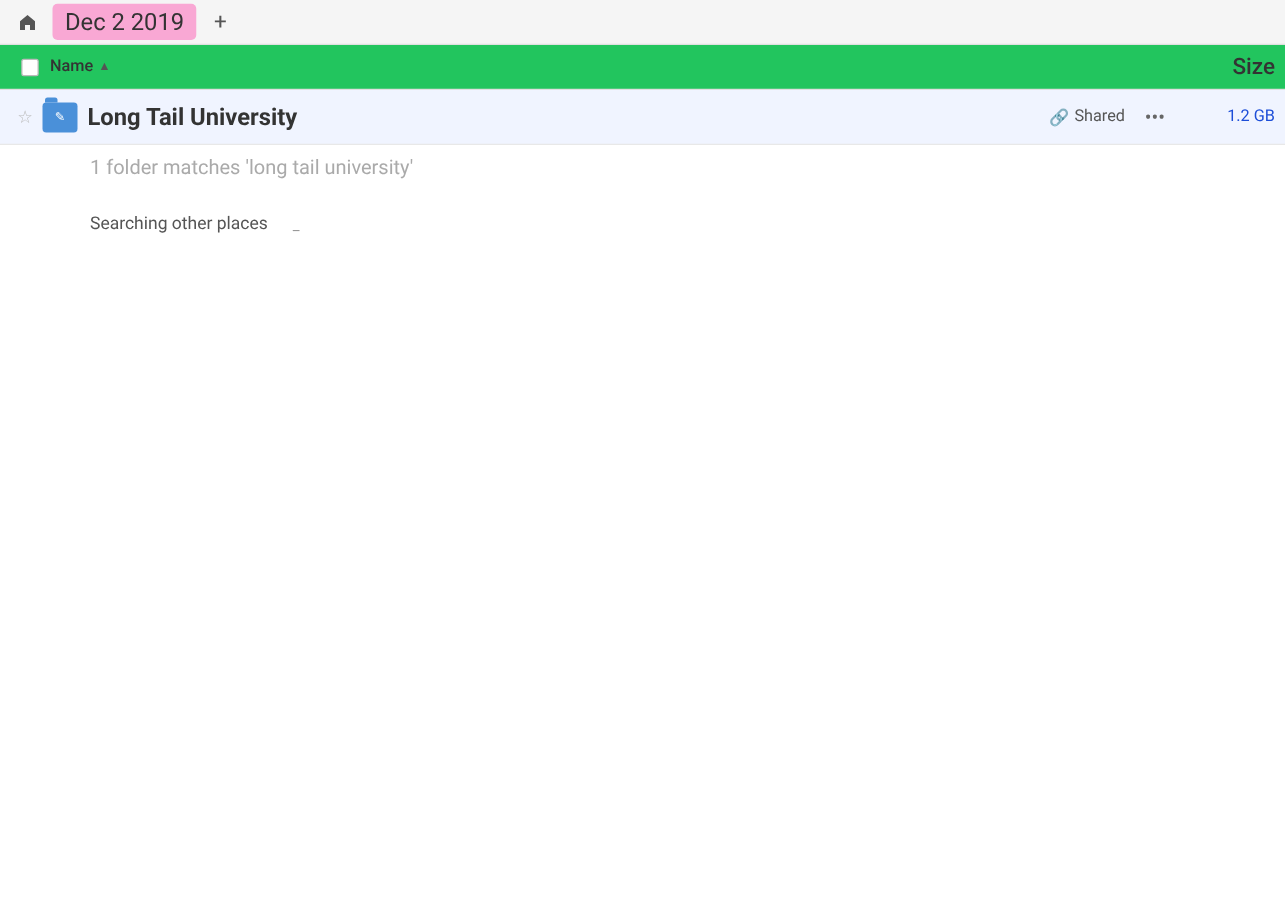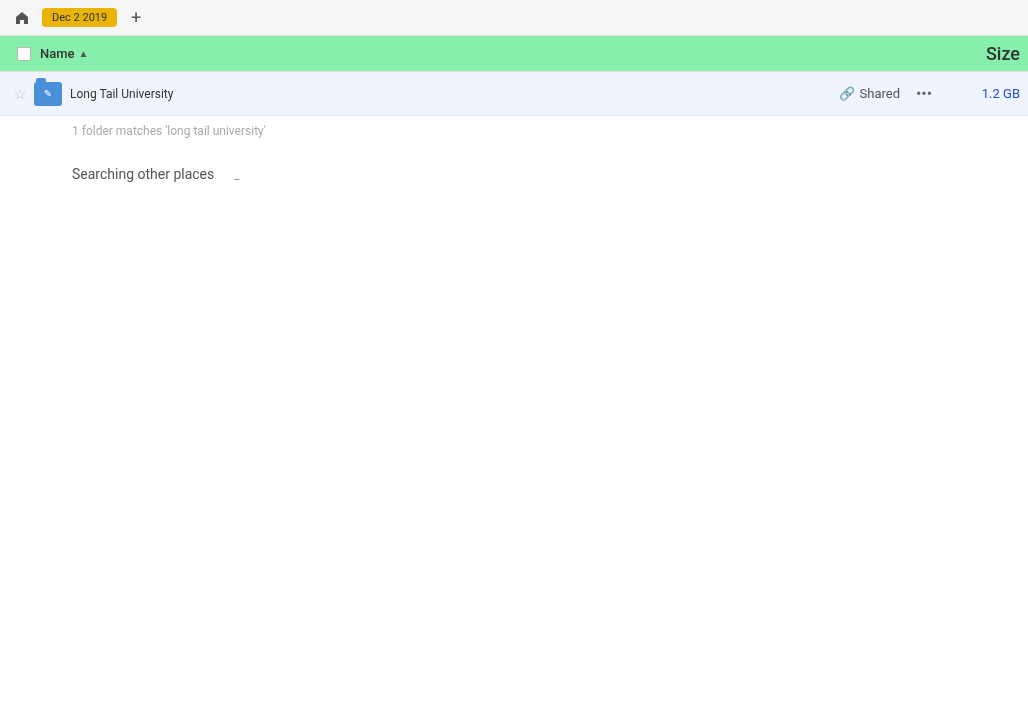--- a/index.html
+++ b/index.html
@@ -36,24 +36,24 @@
       align-items: center;
       justify-content: center;
       border-radius: 4px;
       cursor: pointer;
       color: #555;
     }
 
     .breadcrumb-item {
       display: flex;
       align-items: flex-start;
-      background: #eab308;
+      background: #f9a8d4;
       border-radius: 4px;
       padding: 3px 10px;
-      font-size: 11px;
+      font-size: 19px;
       color: #333;
       cursor: pointer;
     }
 
     .add-tab-btn {
       width: 26px;
       height: 26px;
       display: flex;
       align-items: center;
       justify-content: center;
@@ -64,21 +64,21 @@
       line-height: 1;
     }
 
     
     .column-headers {
       display: flex;
       align-items: center;
       height: 36px;
       padding: 0 8px;
       border-bottom: 1px solid #e0e0e0;
-      background: #86efac;
+      background: #22c55e;
     }
 
     .col-checkbox {
       width: 32px;
       display: flex;
       align-items: center;
       justify-content: center;
     }
 
     .col-name {
@@ -157,23 +157,24 @@
       border-radius: 2px 2px 0 0;
     }
 
     .folder-pen {
       color: white;
       font-size: 10px;
     }
 
     .row-name {
       flex: 1;
-      font-size: 12px;
+      font-size: 19px;
       color: #333;
       padding-left: 6px;
+      font-weight: bold;
     }
 
     .row-shared {
       display: flex;
       align-items: center;
       gap: 4px;
       color: #555;
       font-size: 13px;
       padding-right: 8px;
     }
@@ -191,21 +192,21 @@
     .row-size {
       width: 80px;
       text-align: right;
       font-size: 13px;
       color: #1d4ed8;
     }
 
     
     .match-info {
       padding: 8px 72px;
-      font-size: 12px;
+      font-size: 16px;
       color: #aaa;
     }
 
     
     .searching-section {
       padding: 20px 72px;
       font-size: 14px;
       color: #555;
       display: flex;
       align-items: flex-end;

